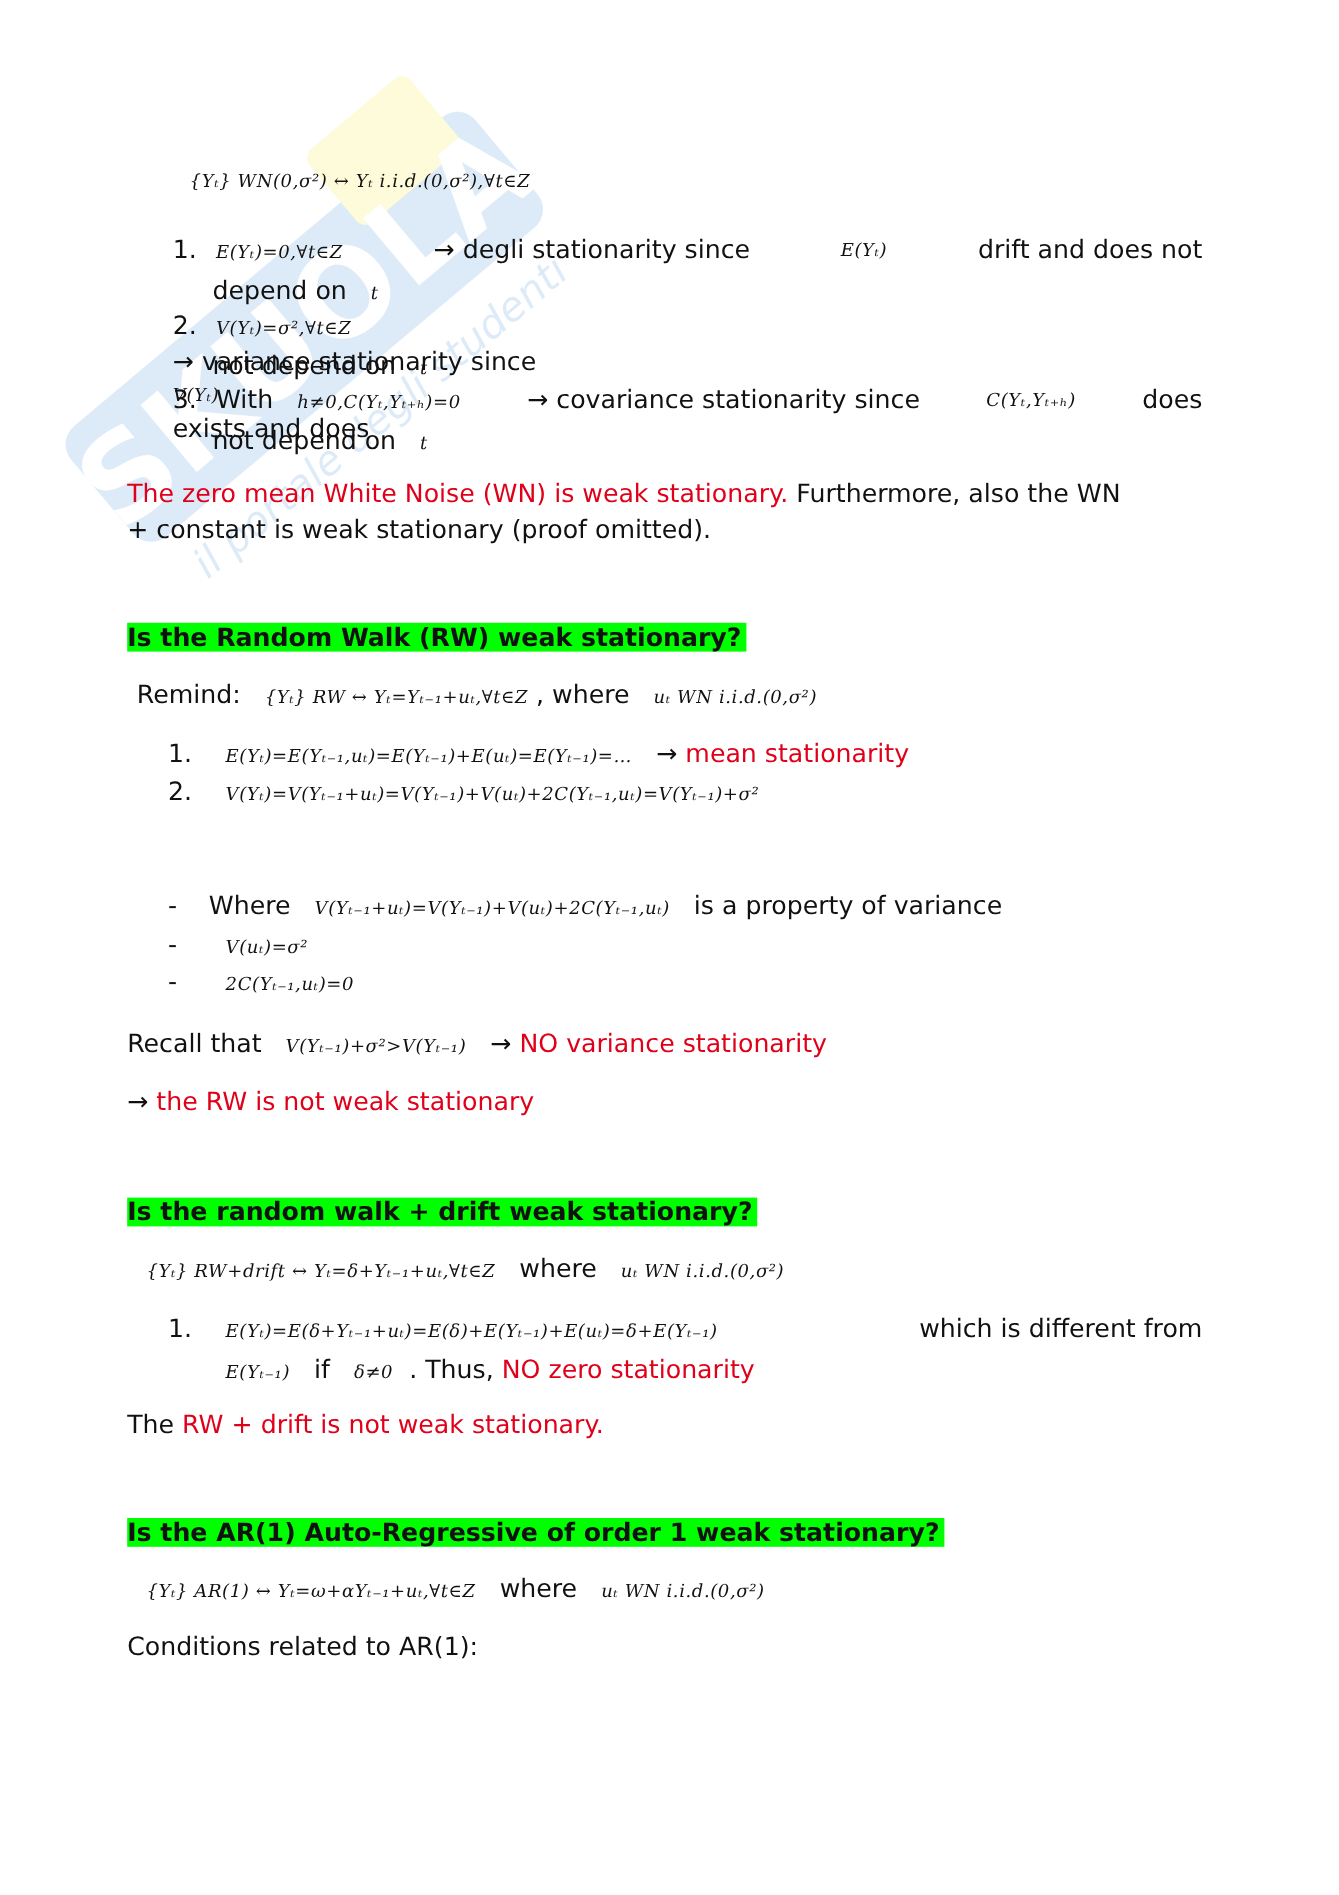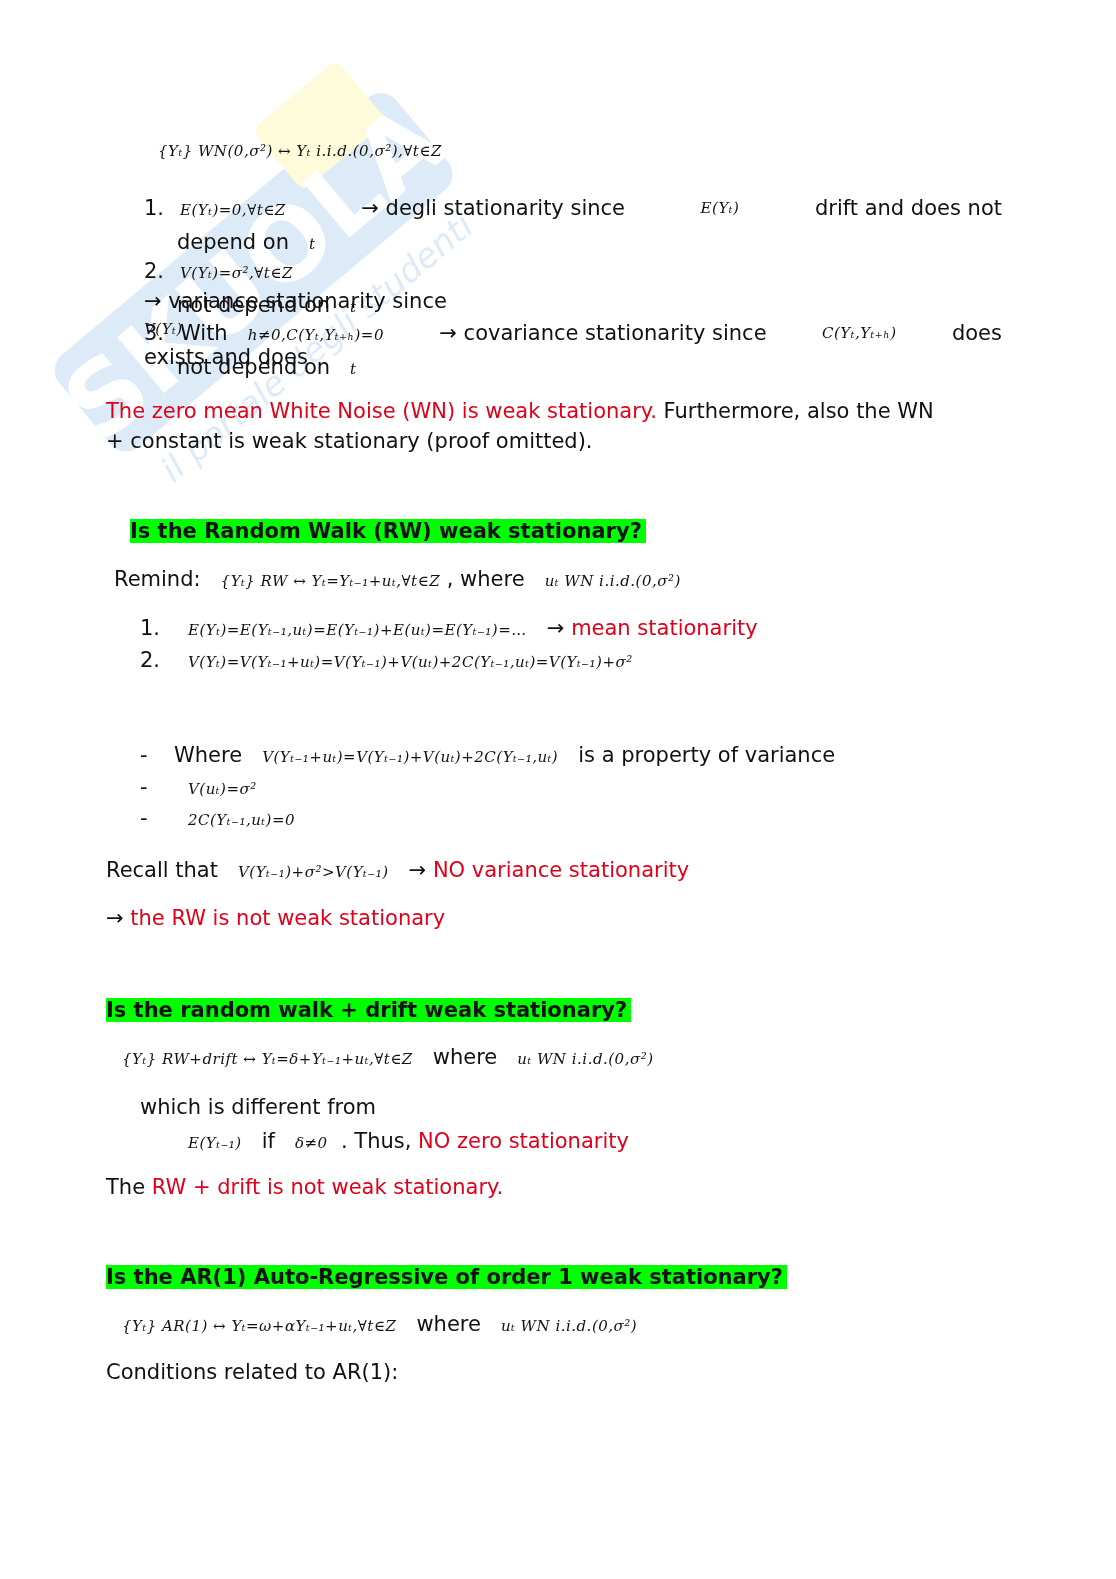--- a/index.html
+++ b/index.html
@@ -48,21 +48,21 @@
   <span><span class="num">3.</span><span>With</span>&nbsp;&nbsp;&nbsp;<span class="m">h≠0,C(Yₜ,Yₜ₊ₕ)=0</span></span>
   <span>→ covariance stationarity since</span>
   <span class="m">C(Yₜ,Yₜ₊ₕ)</span>
   <span>does</span>
 </div>
 <div class="line" style="left:177px; top:353px;"><span>not depend on</span>&nbsp;&nbsp;&nbsp;<span class="m">t</span></div>
 
 <div class="line" style="left:106px; top:397px;"><span class="red">The zero mean White Noise (WN) is weak stationary.</span><span> Furthermore, also the WN</span></div>
 <div class="line" style="left:106px; top:427px;">+ constant is weak stationary (proof omitted).</div>
 
-<div class="line" style="left:106px; top:517px;margin-left:24px;"><span class="hl">Is the Random Walk (RW) weak stationary?</span></div>
+<div class="line" style="left:106px; top:517px;"><span class="hl">Is the Random Walk (RW) weak stationary?</span></div>
 <div class="line" style="left:114px; top:565px;">
   <span>Remind:</span>&nbsp;&nbsp;&nbsp;<span class="m">{Yₜ}  RW ↔ Yₜ=Yₜ₋₁+uₜ,∀t∈Z</span>&nbsp;<span>, where</span>&nbsp;&nbsp;&nbsp;<span class="m">uₜ  WN i.i.d.(0,σ²)</span>
 </div>
 <div class="line" style="left:140px; top:614px;">
   <span class="num" style="width:48px">1.</span><span class="m">E(Yₜ)=E(Yₜ₋₁,uₜ)=E(Yₜ₋₁)+E(uₜ)=E(Yₜ₋₁)=…</span>&nbsp;&nbsp;&nbsp;<span>→</span>&nbsp;<span class="red">mean stationarity</span>
 </div>
 <div class="line" style="left:140px; top:646px;">
   <span class="num" style="width:48px">2.</span><span class="m">V(Yₜ)=V(Yₜ₋₁+uₜ)=V(Yₜ₋₁)+V(uₜ)+2C(Yₜ₋₁,uₜ)=V(Yₜ₋₁)+σ²</span>
 </div>
 
@@ -81,20 +81,21 @@
 </div>
 <div class="line" style="left:106px; top:904px;text-align:right;">
   <span>→</span>&nbsp;<span class="red">the RW is not weak stationary</span>
 </div>
 
 <div class="line" style="left:106px; top:996px;"><span class="hl">Is the random walk + drift weak stationary?</span></div>
 <div class="line" style="left:122px; top:1043px;">
   <span class="m">{Yₜ}  RW+drift ↔ Yₜ=δ+Yₜ₋₁+uₜ,∀t∈Z</span>&nbsp;&nbsp;&nbsp;<span>where</span>&nbsp;&nbsp;&nbsp;<span class="m">uₜ  WN i.i.d.(0,σ²)</span>
 </div>
 <div class="line just" style="left:140px; top:1093px; width:862px;">
+  <span><span class="num" style="width:48px">1.</span><span class="m">E(Yₜ)=E(δ+Yₜ₋₁+uₜ)=E(δ)+E(Yₜ₋₁)+E(uₜ)=δ+E(Yₜ₋₁)</span></span>
   <span>which is different from</span>
 </div>
 <div class="line" style="left:188px; top:1127px;">
   <span class="m">E(Yₜ₋₁)</span>&nbsp;&nbsp;&nbsp;<span>if</span>&nbsp;&nbsp;&nbsp;<span class="m">δ≠0</span>&nbsp;&nbsp;<span>. Thus,</span>&nbsp;<span class="red">NO zero stationarity</span>
 </div>
 <div class="line" style="left:106px; top:1173px;">
   <span>The</span>&nbsp;<span class="red">RW + drift is not weak stationary.</span>
 </div>
 
 <div class="line" style="left:106px; top:1263px;"><span class="hl">Is the AR(1) Auto-Regressive of order 1 weak stationary?</span></div>

